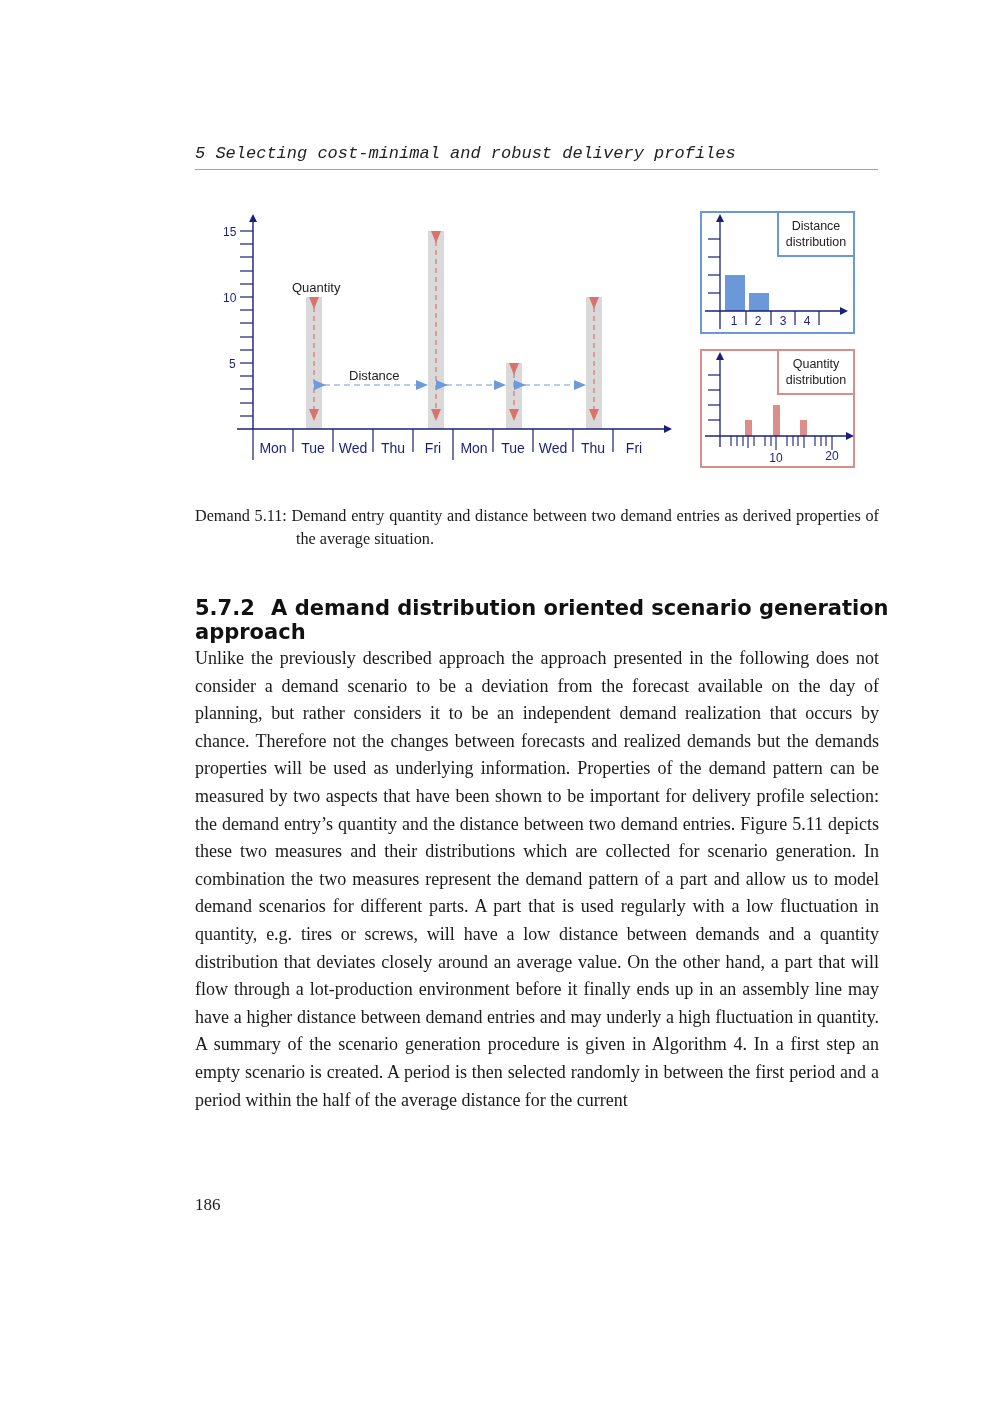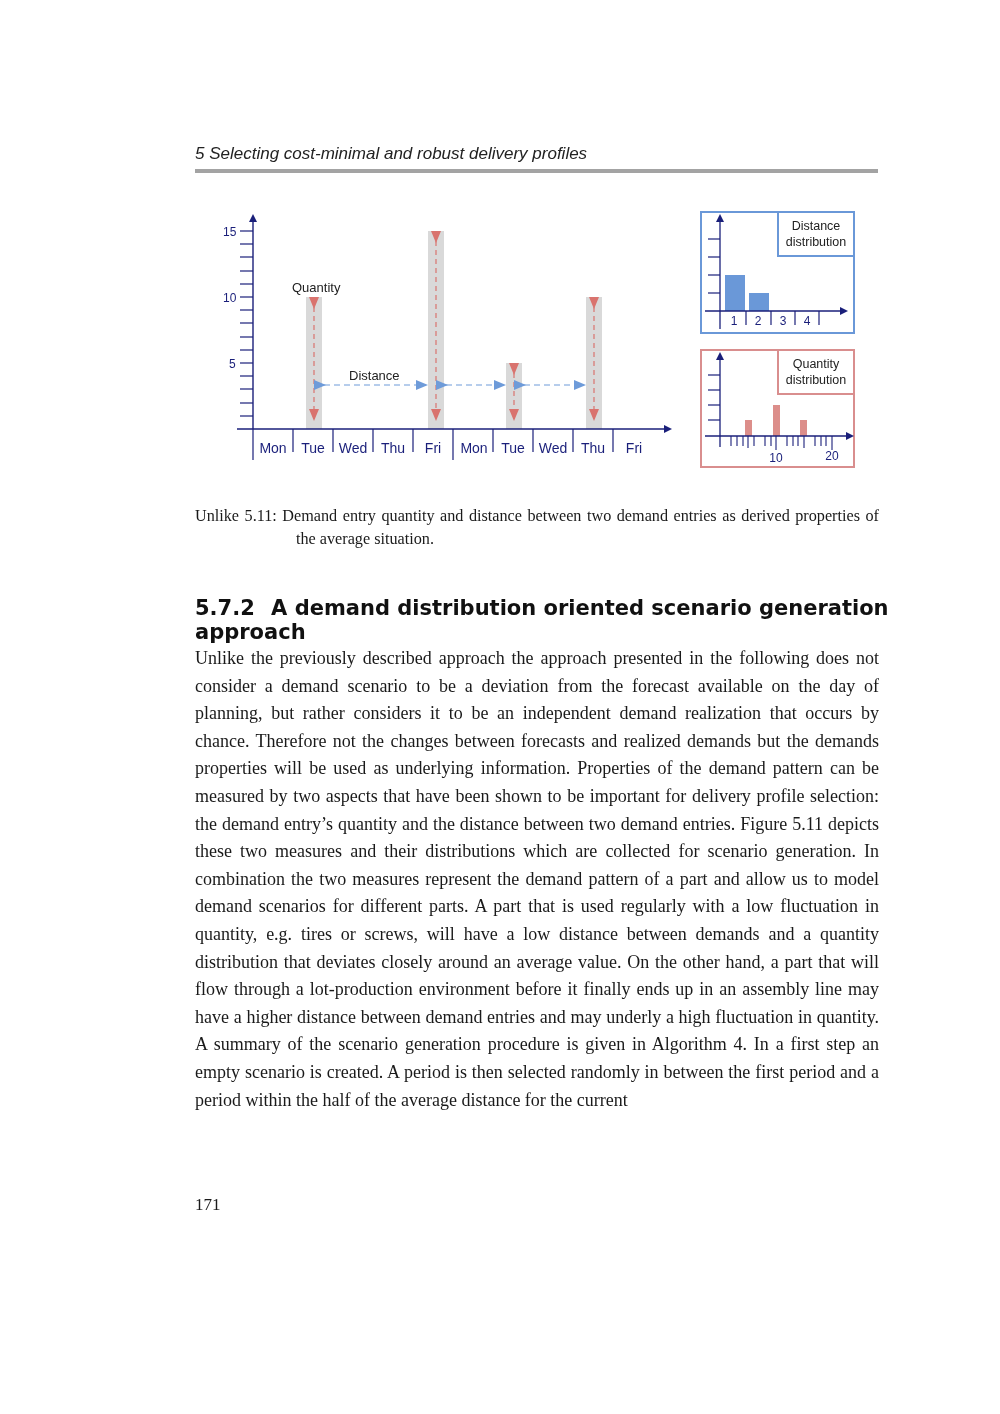--- a/index.html
+++ b/index.html
@@ -1,20 +1,20 @@
 <!DOCTYPE html>
 <html><head>
 <meta charset="utf-8">
 <style>
   html, body { margin:0; padding:0; background:#fff; }
   body { width:1000px; height:1414px; position:relative; overflow:hidden;
          font-family:"DejaVu Serif","Liberation Serif",serif; color:#1a1a1a; }
   .running-head { position:absolute; left:195px; top:144px; width:683px;
-         font-family:Liberation Sans, sans-serif; font-style:italic; font-size:17px; color:#222;
-         border-bottom:4px solid #a3a3a3; padding-bottom:5px; height:20px; line-height:20px; }
+         font-family:Liberation Mono, monospace; font-style:italic; font-size:17px; color:#222;
+         border-bottom:1px solid #a3a3a3; padding-bottom:5px; height:20px; line-height:20px; }
   .figure-svg { position:absolute; left:0; top:0; }
   .caption { position:absolute; left:195px; top:505px; width:684px; font-size:16.2px; line-height:23px;
          font-family:"Liberation Serif","DejaVu Serif",serif; }
   .caption .cap-label { display:inline; }
   .caption .cap-body { display:inline; }
   .cap-wrap { padding-left:101px; text-indent:-101px; text-align:justify; }
   .section-heading { position:absolute; left:195px; top:596px; font-family:"DejaVu Sans","Liberation Sans",sans-serif;
          font-weight:bold; font-size:21px; color:#111; }
   .section-heading .num { margin-right:9px; }
   .body-text { position:absolute; left:195px; top:645px; width:684px;
@@ -185,25 +185,25 @@
       <line x1="826" y1="436" x2="826" y2="446"></line>
       <line x1="832" y1="436" x2="832" y2="450"></line>
     </g>
     <text x="776" y="462" font-size="12" fill="#1a1f7a" text-anchor="middle">10</text>
     <text x="832" y="460" font-size="12" fill="#1a1f7a" text-anchor="middle">20</text>
   </g>
 </svg>
 
 <div class="caption">
   <div class="cap-wrap">
-    <span class="cap-label">Unlike 5.11:</span>
+    <span class="cap-label">Demand 5.11:</span>
     <span class="cap-body">Demand entry quantity and distance between two demand entries as derived properties of the average situation.</span>
   </div>
 </div>
 
 <div class="section-heading">
   <span class="num">5.7.2</span>
   <span>A demand distribution oriented scenario generation approach</span>
 </div>
 
 <div class="body-text">Unlike the previously described approach the approach presented in the following does not consider a demand scenario to be a deviation from the forecast available on the day of planning, but rather considers it to be an independent demand realization that occurs by chance. Therefore not the changes between forecasts and realized demands but the demands properties will be used as underlying information. Properties of the demand pattern can be measured by two aspects that have been shown to be important for delivery profile selection: the demand entry’s quantity and the distance between two demand entries. Figure 5.11 depicts these two measures and their distributions which are collected for scenario generation. In combination the two measures represent the demand pattern of a part and allow us to model demand scenarios for different parts. A part that is used regularly with a low fluctuation in quantity, e.g. tires or screws, will have a low distance between demands and a quantity distribution that deviates closely around an average value. On the other hand, a part that will flow through a lot-production environment before it finally ends up in an assembly line may have a higher distance between demand entries and may underly a high fluctuation in quantity. A summary of the scenario generation procedure is given in Algorithm 4. In a first step an empty scenario is created. A period is then selected randomly in between the first period and a period within the half of the average distance for the current</div>
 
-<div class="page-number">171</div>
+<div class="page-number">186</div>
 
 </body></html>

